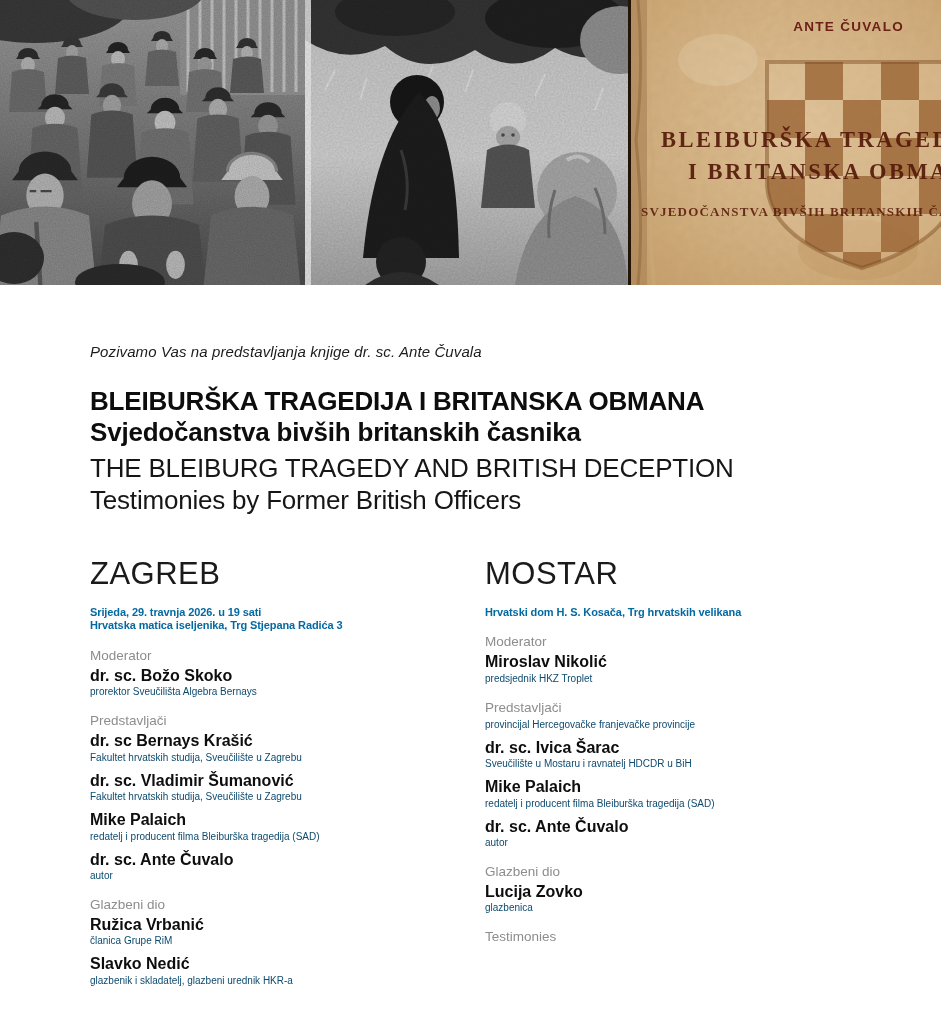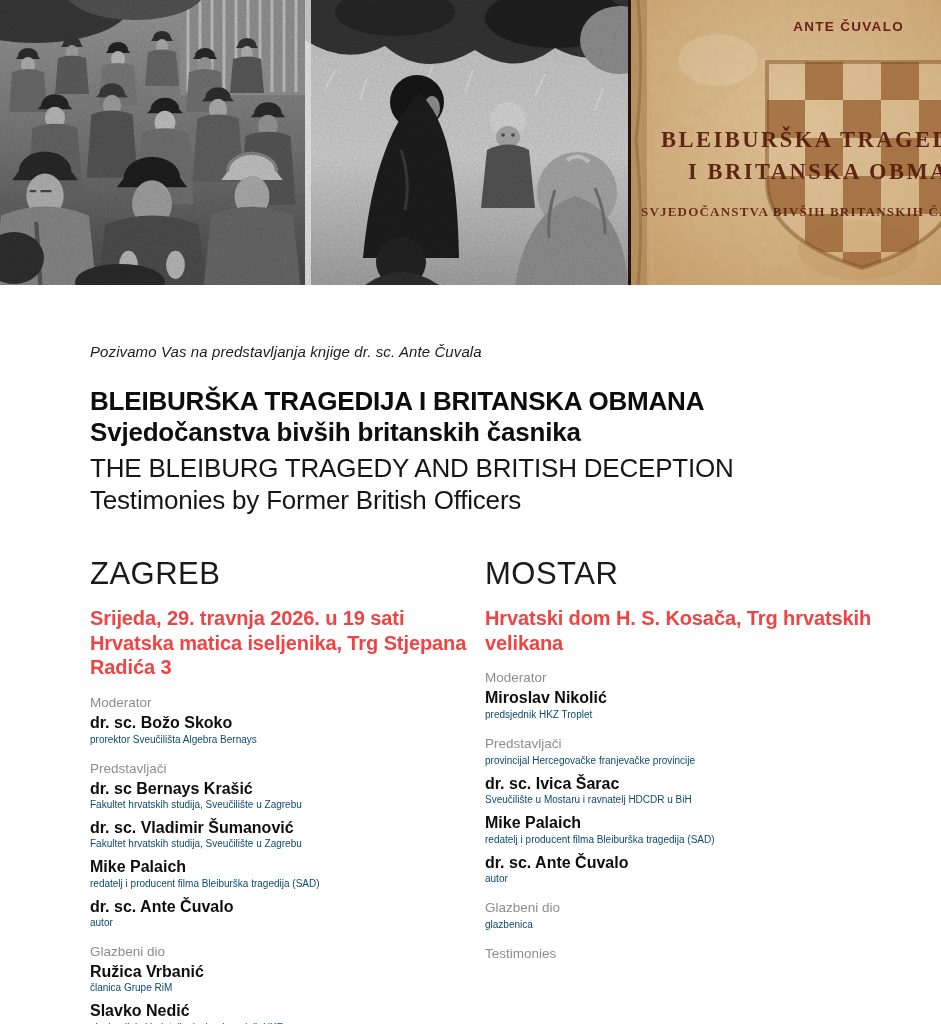--- a/index.html
+++ b/index.html
@@ -35,22 +35,22 @@
   .columns {
     display: grid; grid-template-columns: 395px 1fr;
     margin-top: 40px;
   }
   .city {
     font-size: 31px; font-weight: normal; color: #1a1a1a;
     letter-spacing: 0.5px; margin-bottom: 14px;
   }
   .when-block { margin-bottom: 0; }
   .when-line {
-    font-weight: bold; font-size: 20px; line-height: 1.24;
-    color: #ef4444; letter-spacing: -0.1px;
+    font-weight: bold; font-size: 11px; line-height: 1.24;
+    color: #0369a1; letter-spacing: -0.1px;
   }
   .section-label {
     color: #8d8d8d; font-size: 13.5px;
     margin: 15px 0 4px;
   }
   .person { margin-bottom: 8px; }
   .person-name {
     font-weight: bold; font-size: 16px; color: #0e0e0e; line-height: 1.15;
   }
   .person-role {
@@ -353,20 +353,21 @@
             <div class="person">
               <div class="person-name">Mike Palaich</div>
               <div class="person-role">redatelj i producent filma Bleiburška tragedija (SAD)</div>
             </div>
             <div class="person">
               <div class="person-name">dr. sc. Ante Čuvalo</div>
               <div class="person-role">autor</div>
             </div>
             <p class="section-label">Glazbeni dio</p>
             <div class="person">
+              <div class="person-name">Lucija Zovko</div>
               <div class="person-role">glazbenica</div>
             </div>
             <p class="section-label">Testimonies</p>
           </div>
   </div>
 </section>
 
   </main>
 </div>
 

